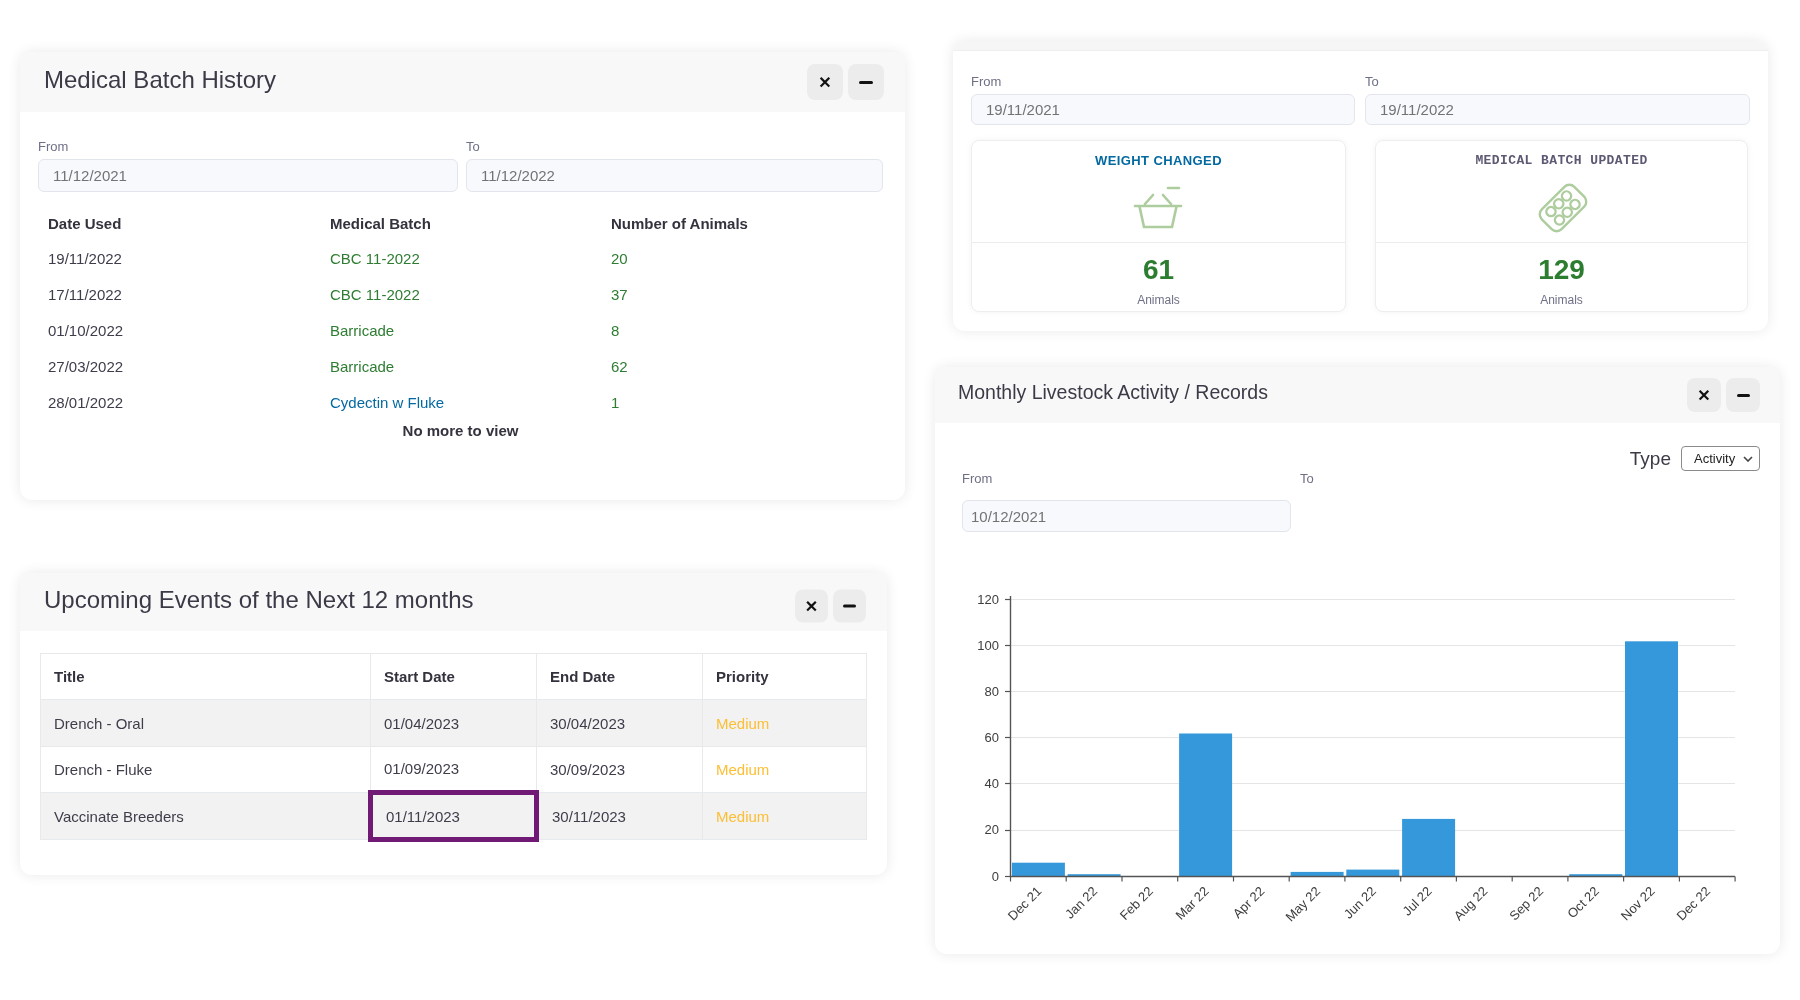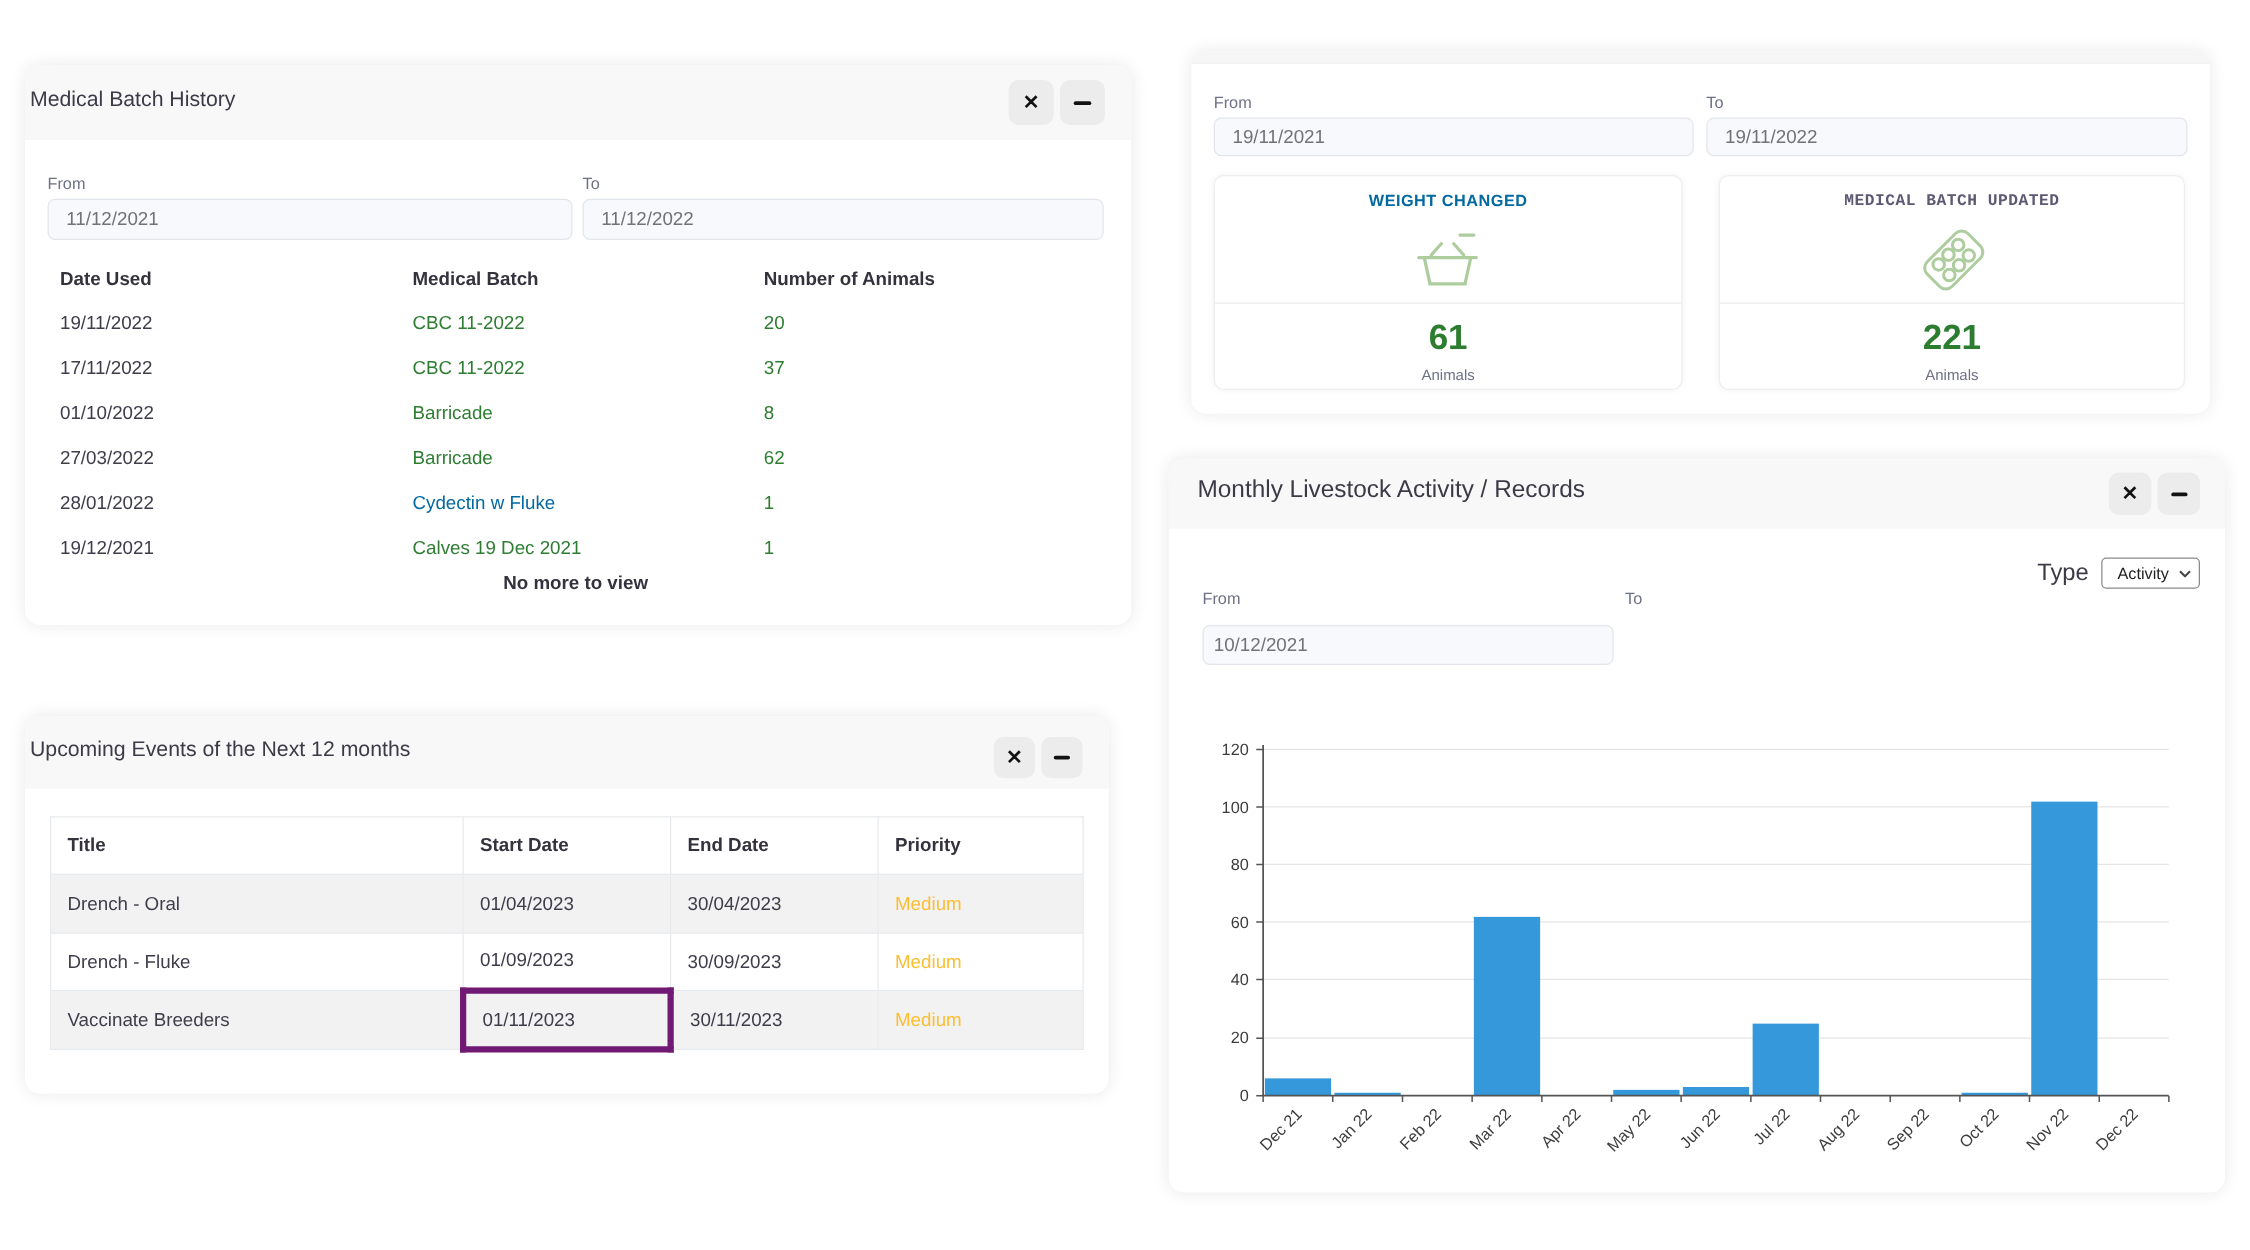--- a/index.html
+++ b/index.html
@@ -1,19 +1,19 @@
 <!DOCTYPE html>
 <html><head>
 <meta charset="utf-8">
 <style>
 * { margin:0; padding:0; box-sizing:border-box; }
 html,body { width:1800px; height:1000px; background:#fff; font-family:"Liberation Sans", sans-serif; overflow:hidden; }
 .card { position:absolute; background:#fff; border-radius:12px; box-shadow:0 0 14px rgba(0,0,0,0.09); }
 .card-header { background:#f8f8f8; border-radius:12px 12px 0 0; position:relative; }
-.card-title { font-size:17px; color:#3c3a47; position:absolute; left:4px; top:calc(50% - 2px); transform:translateY(-50%); }
+.card-title { font-size:24px; color:#3c3a47; position:absolute; left:24px; top:calc(50% - 2px); transform:translateY(-50%); }
 .btns { position:absolute; top:50%; transform:translateY(-50%); display:flex; gap:5px; }
 .hbtn { width:34px; height:34px; background:#ececec; border-radius:8px; display:flex; align-items:center; justify-content:center; font-weight:bold; color:#111; font-size:16px; }
 .lbl { font-size:13px; color:#6e7086; margin-bottom:5px; }
 .inp { background:#f8f9fc; border:1px solid #e2e5ec; border-radius:6px; font-size:15px; color:#737373; display:flex; align-items:center; padding-left:14px; }
 </style>
 </head>
 <body>
 
 <div class="card" style="left:20px; top:52px; width:885px; height:448px;">
   <div class="card-header" style="height:60px;">
@@ -59,25 +59,20 @@
             <td style="padding-left:10px; color:#2e7d32;">8</td>
           </tr>
       <tr style="height:36px; color:#3f3d4a;">
             <td style="padding-left:10px;">27/03/2022</td>
             <td style="padding-left:10px; color:#2e7d32;">Barricade</td>
             <td style="padding-left:10px; color:#2e7d32;">62</td>
           </tr>
       <tr style="height:36px; color:#3f3d4a;">
             <td style="padding-left:10px;">28/01/2022</td>
             <td style="padding-left:10px; color:#0369a1;">Cydectin w Fluke</td>
-            <td style="padding-left:10px; color:#2e7d32;">1</td>
-          </tr>
-      <tr style="height:36px; color:#3f3d4a;">
-            <td style="padding-left:10px;">19/12/2021</td>
-            <td style="padding-left:10px; color:#2e7d32;">Calves 19 Dec 2021</td>
             <td style="padding-left:10px; color:#2e7d32;">1</td>
           </tr>
     </tbody>
       </table>
     <div style="text-align:center; font-weight:bold; font-size:15px; color:#35323e; margin-top:2px;">No more to view</div>
   </div>
 </div>
 
 <div class="card" style="left:20px; top:573px; width:867px; height:302px;">
   <div class="card-header" style="height:58px;">
@@ -158,21 +153,21 @@
           <circle cx="15" cy="20" r="4.6"></circle>
             <circle cx="26" cy="20" r="4.6"></circle>
             <circle cx="37" cy="20" r="4.6"></circle>
           <circle cx="15" cy="32" r="4.6"></circle>
             <circle cx="26" cy="32" r="4.6"></circle>
             <circle cx="37" cy="32" r="4.6"></circle>
         </g>
       </svg>
     </div>
     <div style="text-align:center;">
-      <div style="font-size:28px; font-weight:600; color:#2d7d31; margin-top:11px;">221</div>
+      <div style="font-size:28px; font-weight:600; color:#2d7d31; margin-top:11px;">129</div>
       <div style="font-size:12px; color:#6e7086; margin-top:7px;">Animals</div>
     </div>
   </div>
 </div>
 
 <div class="card" style="left:935px; top:367px; width:845px; height:587px;">
   <div class="card-header" style="height:56px;">
     <div class="card-title" style="left:23px; top:25px; font-size:19.5px;">Monthly Livestock Activity / Records</div>
     <div class="btns" style="right:20px;">
       <div class="hbtn" style="width:34px;height:34px;">✕</div>

